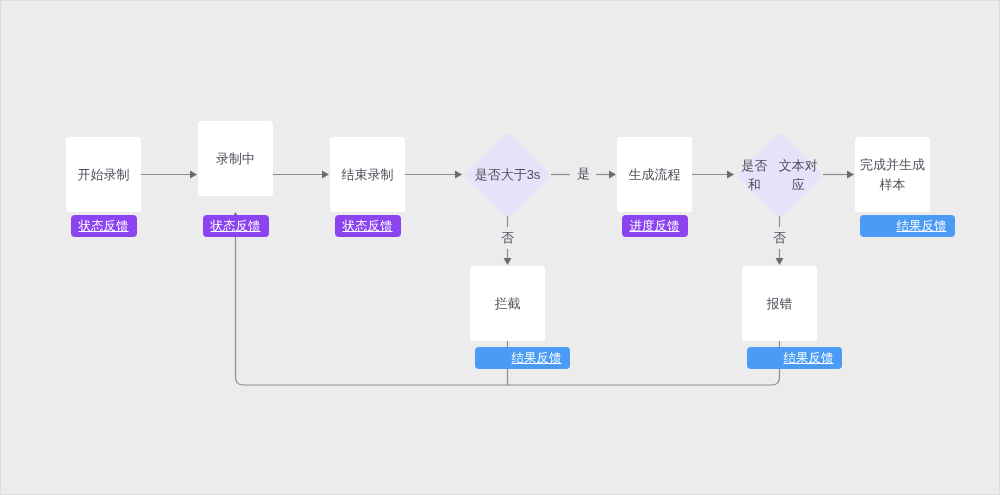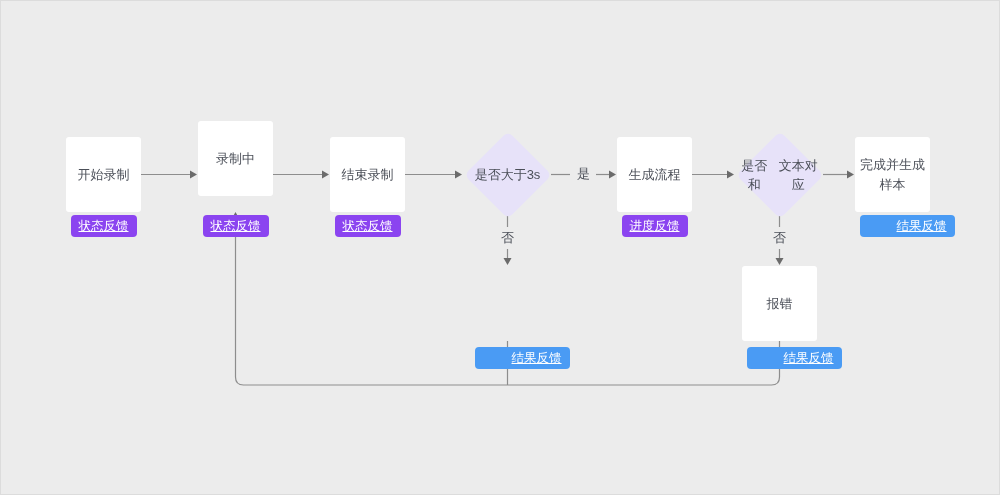--- a/index.html
+++ b/index.html
@@ -108,20 +108,23 @@
 
   <div class="node" style="left:855px;top:137px">
     <span class="lbl">完成并生成</span>
     <span class="lbl">样本</span>
   </div>
   <div class="badge blue" style="left:859.5px;top:215px">结果反馈</div>
 
   <div class="elabel" style="left:507.5px;top:238px">否</div>
   <div class="elabel" style="left:779.5px;top:238px">否</div>
 
+  <div class="node" style="left:470px;top:266px">
+    <span class="lbl">拦截</span>
+  </div>
   <div class="badge blue" style="left:474.5px;top:347px">结果反馈</div>
 
   <div class="node" style="left:742px;top:266px">
     <span class="lbl">报错</span>
   </div>
   <div class="badge blue" style="left:746.5px;top:347px">结果反馈</div>
 
 </div>
 
 </body></html>

